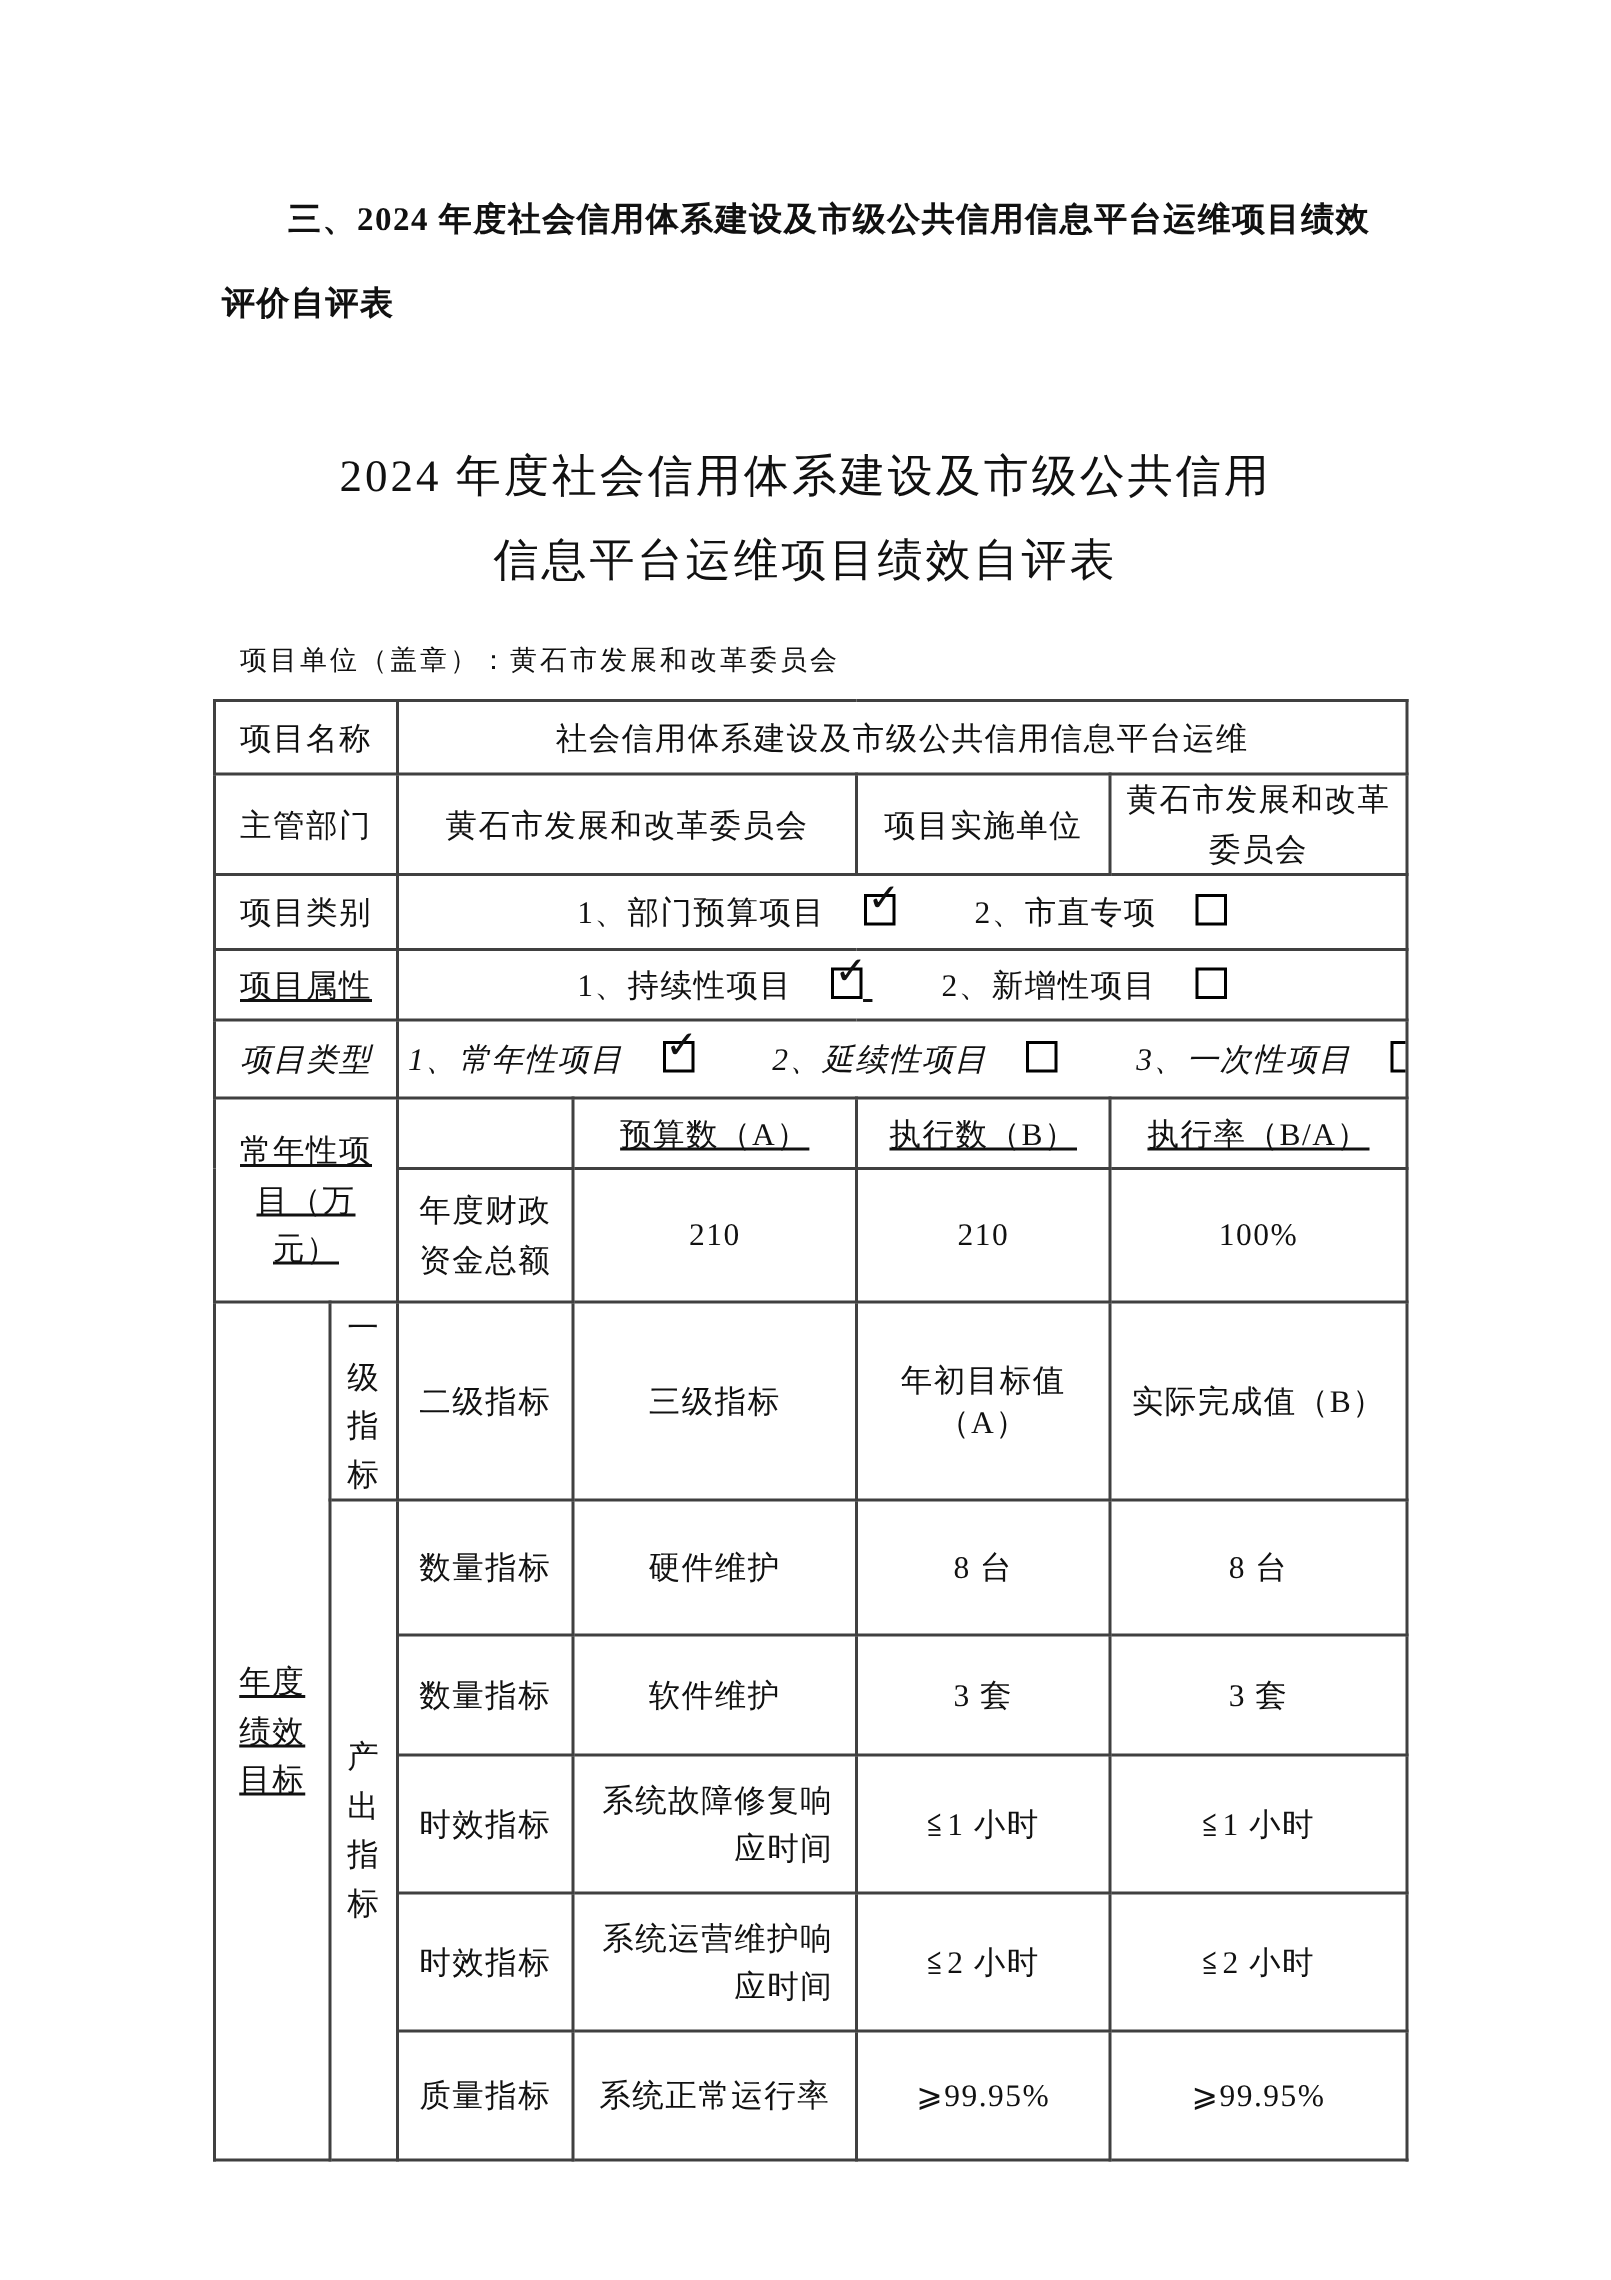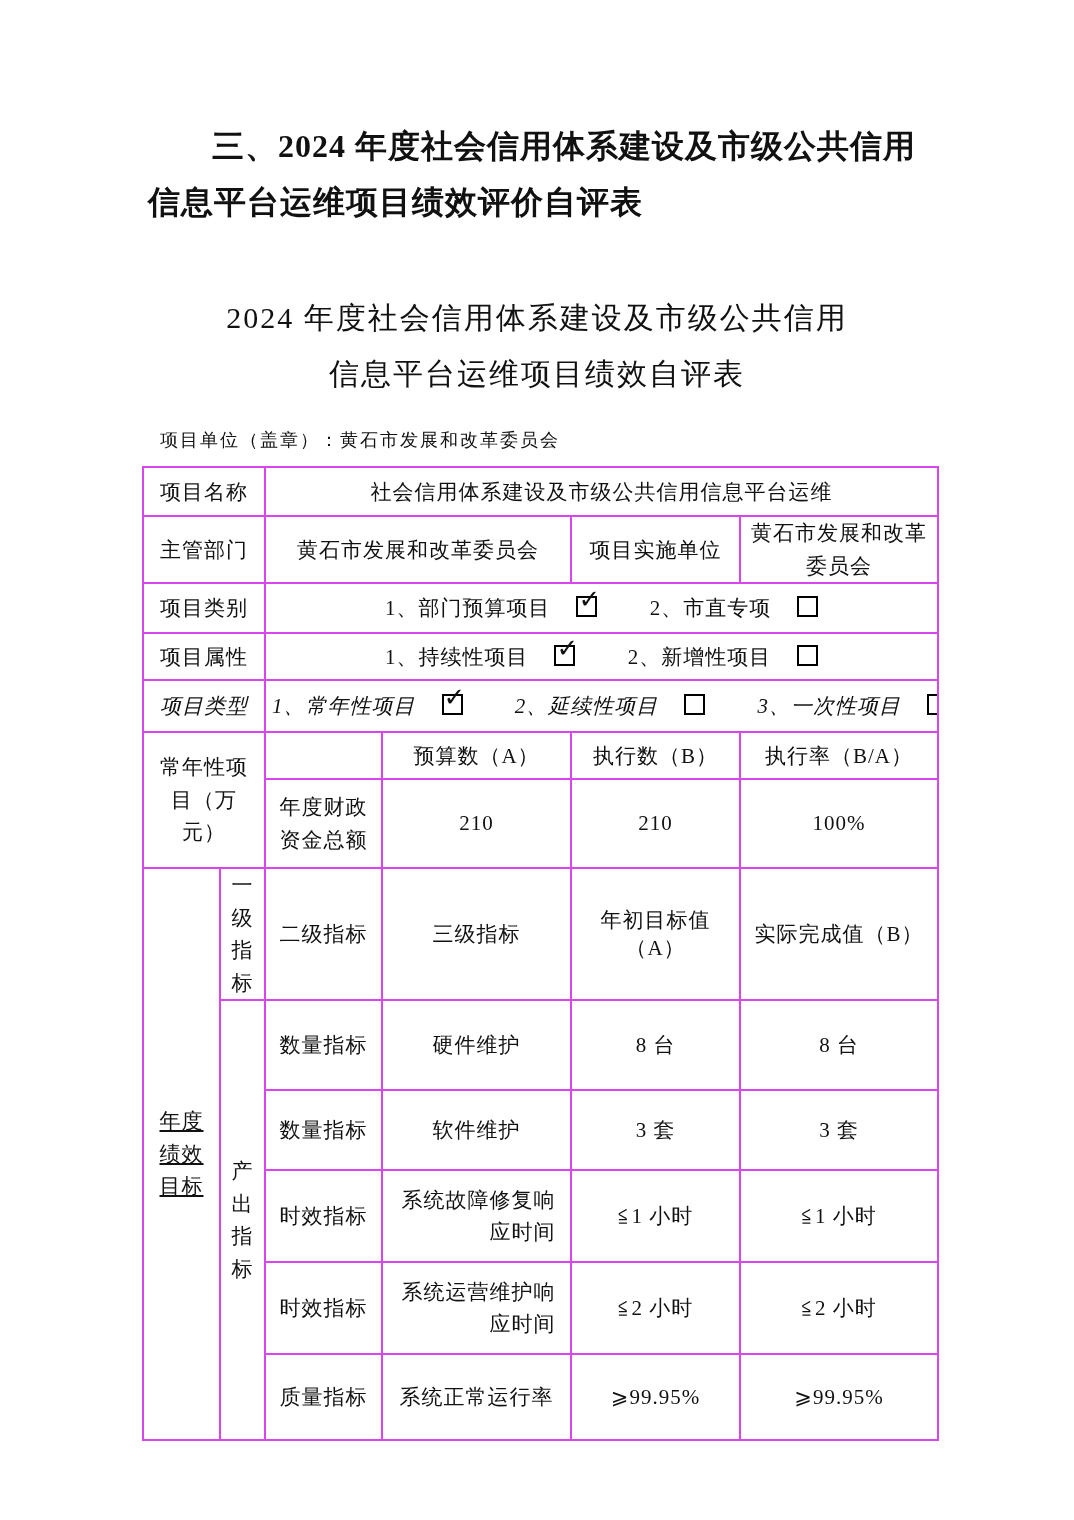--- a/index.html
+++ b/index.html
@@ -5,55 +5,55 @@
   html,body{margin:0;padding:0;}
   body{
     width:1074px;height:1520px;background:#ffffff;color:#111;
     font-family:"Liberation Serif","DejaVu Serif",serif;
     -webkit-font-smoothing:antialiased;
   }
   .page{position:relative;width:1074px;height:1520px;overflow:hidden;background:#fff;}
 
   .heading{
     margin:118px 140px 0 148px;
-    font-size:32px;font-weight:bold;line-height:56px;
+    font-size:22px;font-weight:bold;line-height:56px;
     text-indent:2em;letter-spacing:1px;
   }
   .doc-title{
     margin-top:60px;text-align:center;
     font-size:30px;font-weight:normal;line-height:56px;letter-spacing:2px;
   }
   .unit-line{
     margin:26px 0 0 160px;
     font-size:18px;letter-spacing:2px;
   }
 
   table.main{
     margin:14px 0 0 142px;
     border-collapse:collapse;table-layout:fixed;width:795px;
     font-size:21px;
   }
   table.main td{
-    border:2px solid #d946ef;
+    border:2px solid #404040;
     padding:0 6px;text-align:center;vertical-align:middle;
     letter-spacing:1px;overflow:hidden;
   }
   td.lbl{letter-spacing:2px;}
   td.left{text-align:left;padding-left:10px;}
   .inner{margin:0 auto;word-break:break-all;line-height:1.55;}
   .w-narrow{width:26px;}
   .w-2char{width:48px;text-decoration:underline;}
   .w-4char{width:92px;}
   .w-7char{width:158px;text-align:right;}
   .w-8char{width:176px;}
 
   tr.h47 td{height:47px;}
   tr.h58 td{height:58px;}
   tr.h48 td{height:48px;}
-  tr.h45 td{height:45px;}
+  tr.h45 td{height:45px;text-decoration:underline;}
   tr.h50 td{height:50px;font-style:italic;}
   tr.h87 td{height:87px;}
   tr.h115 td{height:115px;}
   tr.h88 td{height:88px;}
   tr.h78 td{height:78px;}
   tr.h90 td{height:90px;}
   tr.h84 td{height:84px;}
 
   .opts{white-space:nowrap;}
   .opt-text{display:inline-block;}

